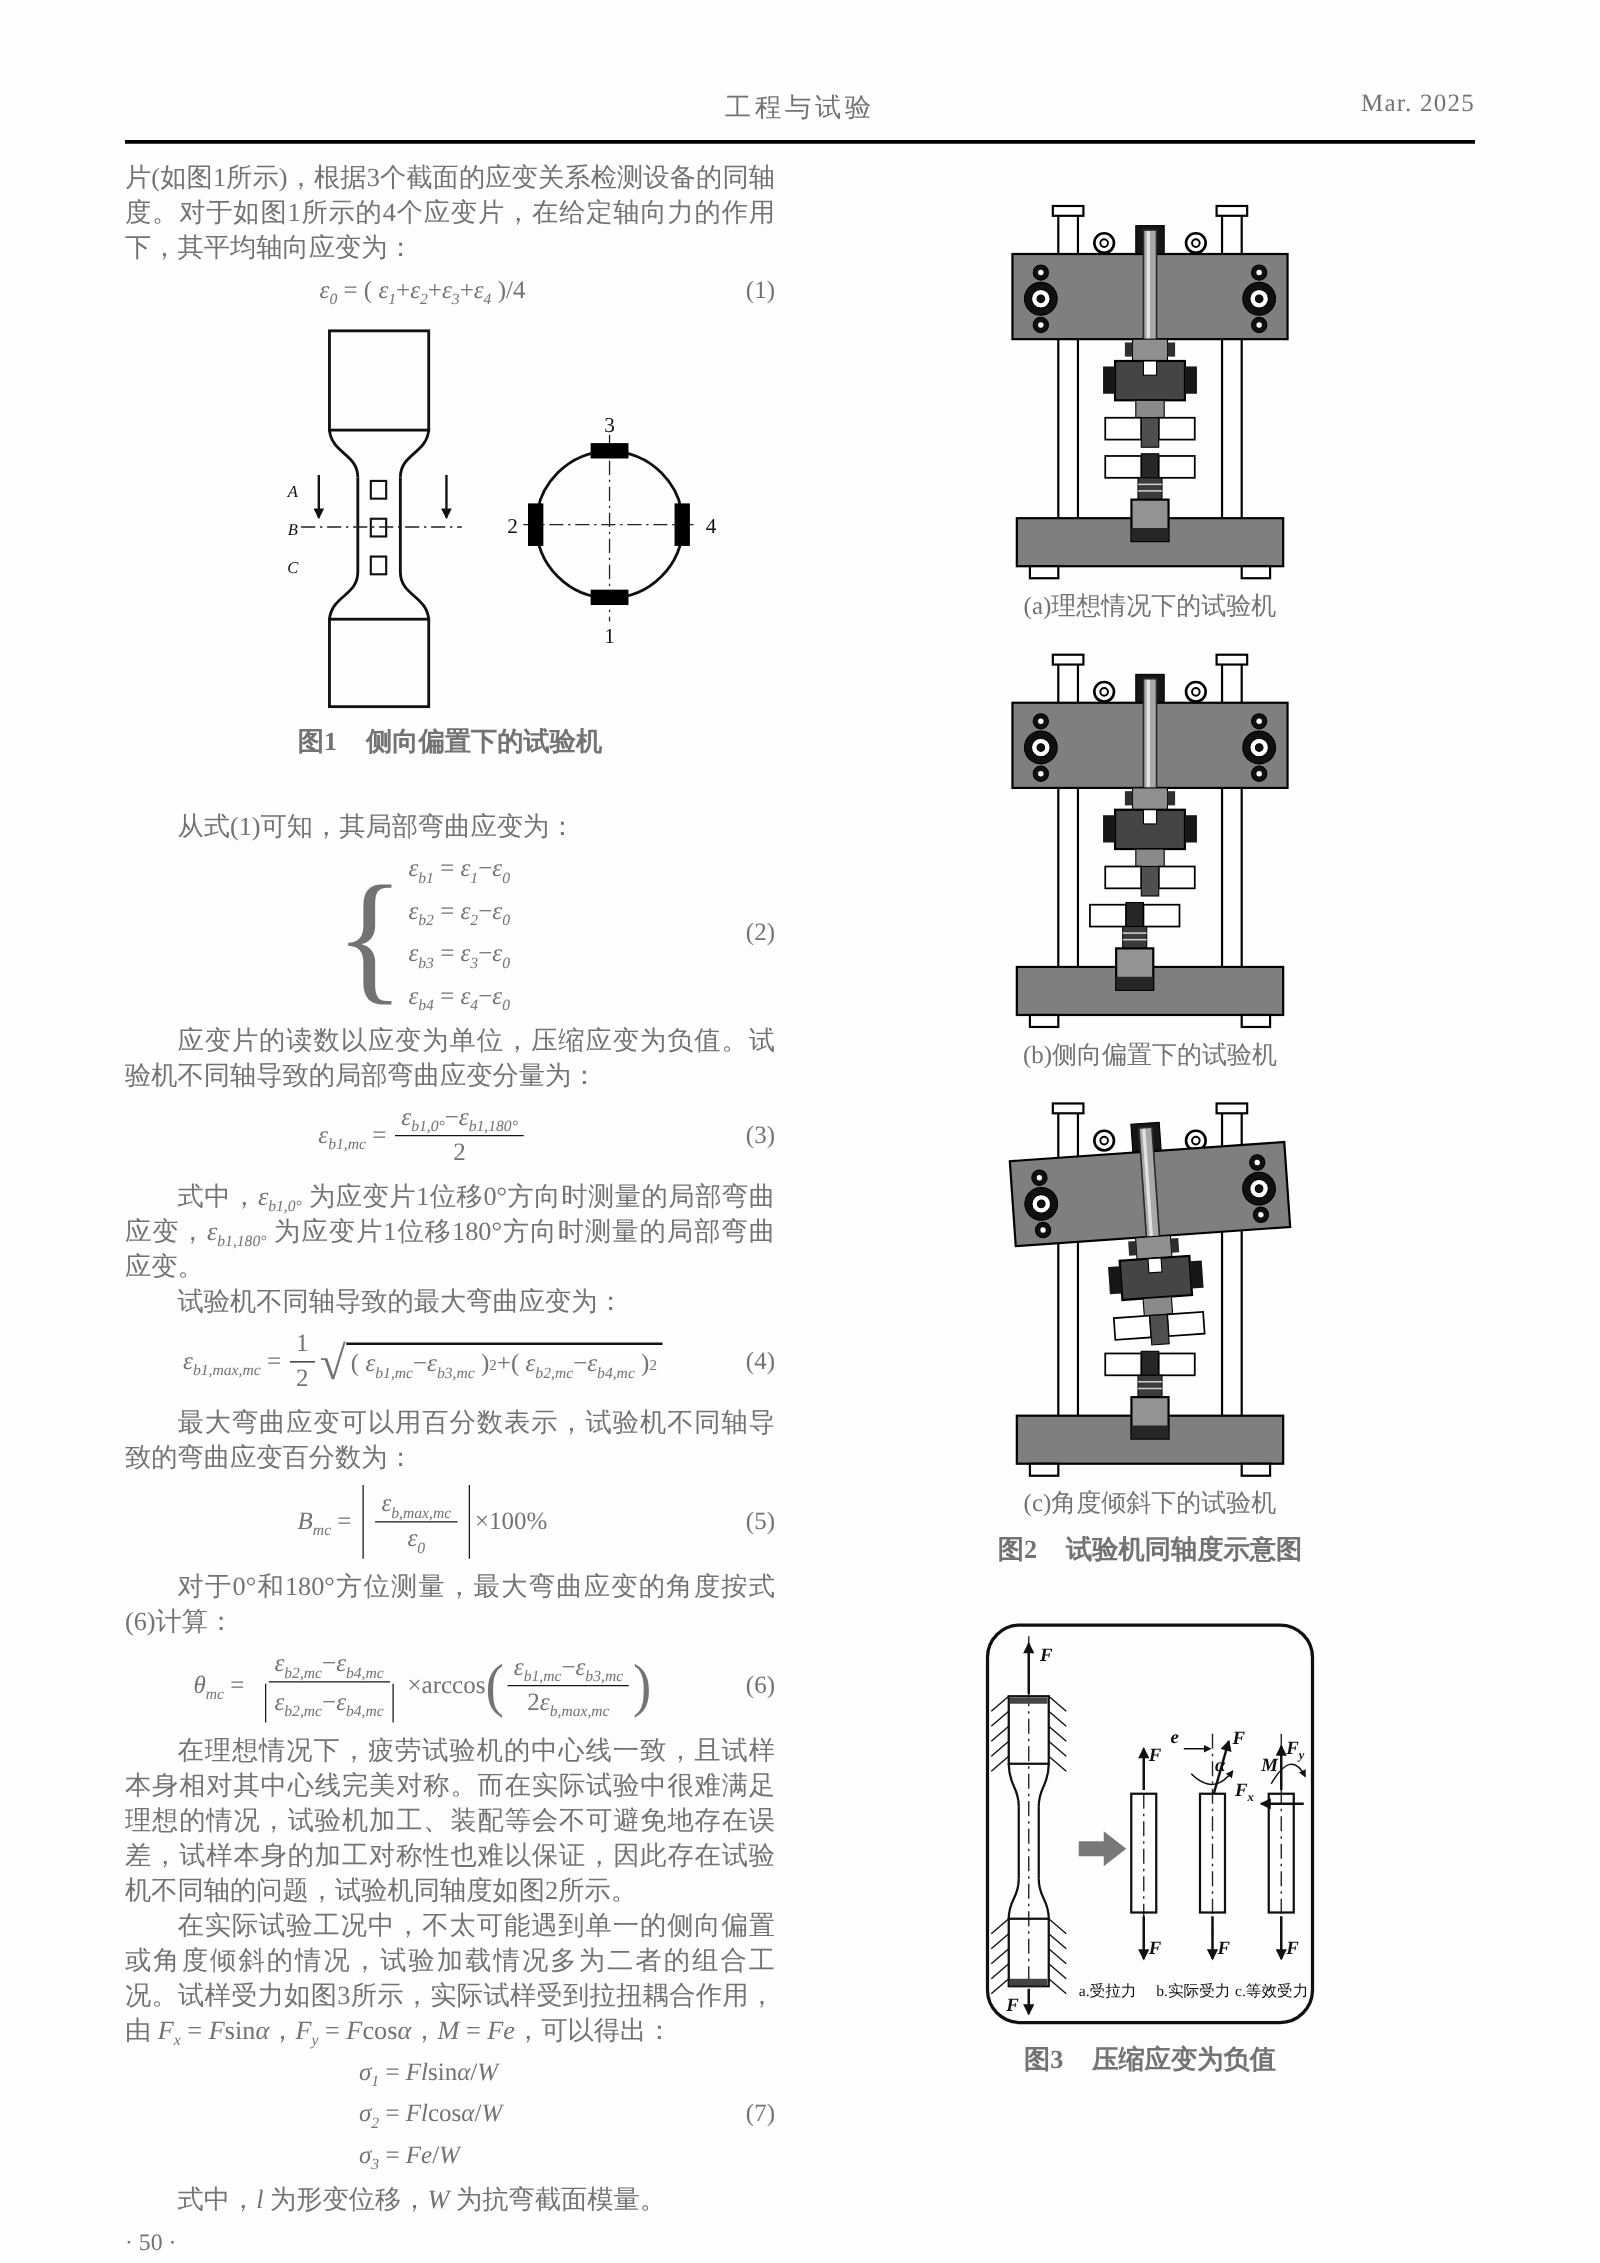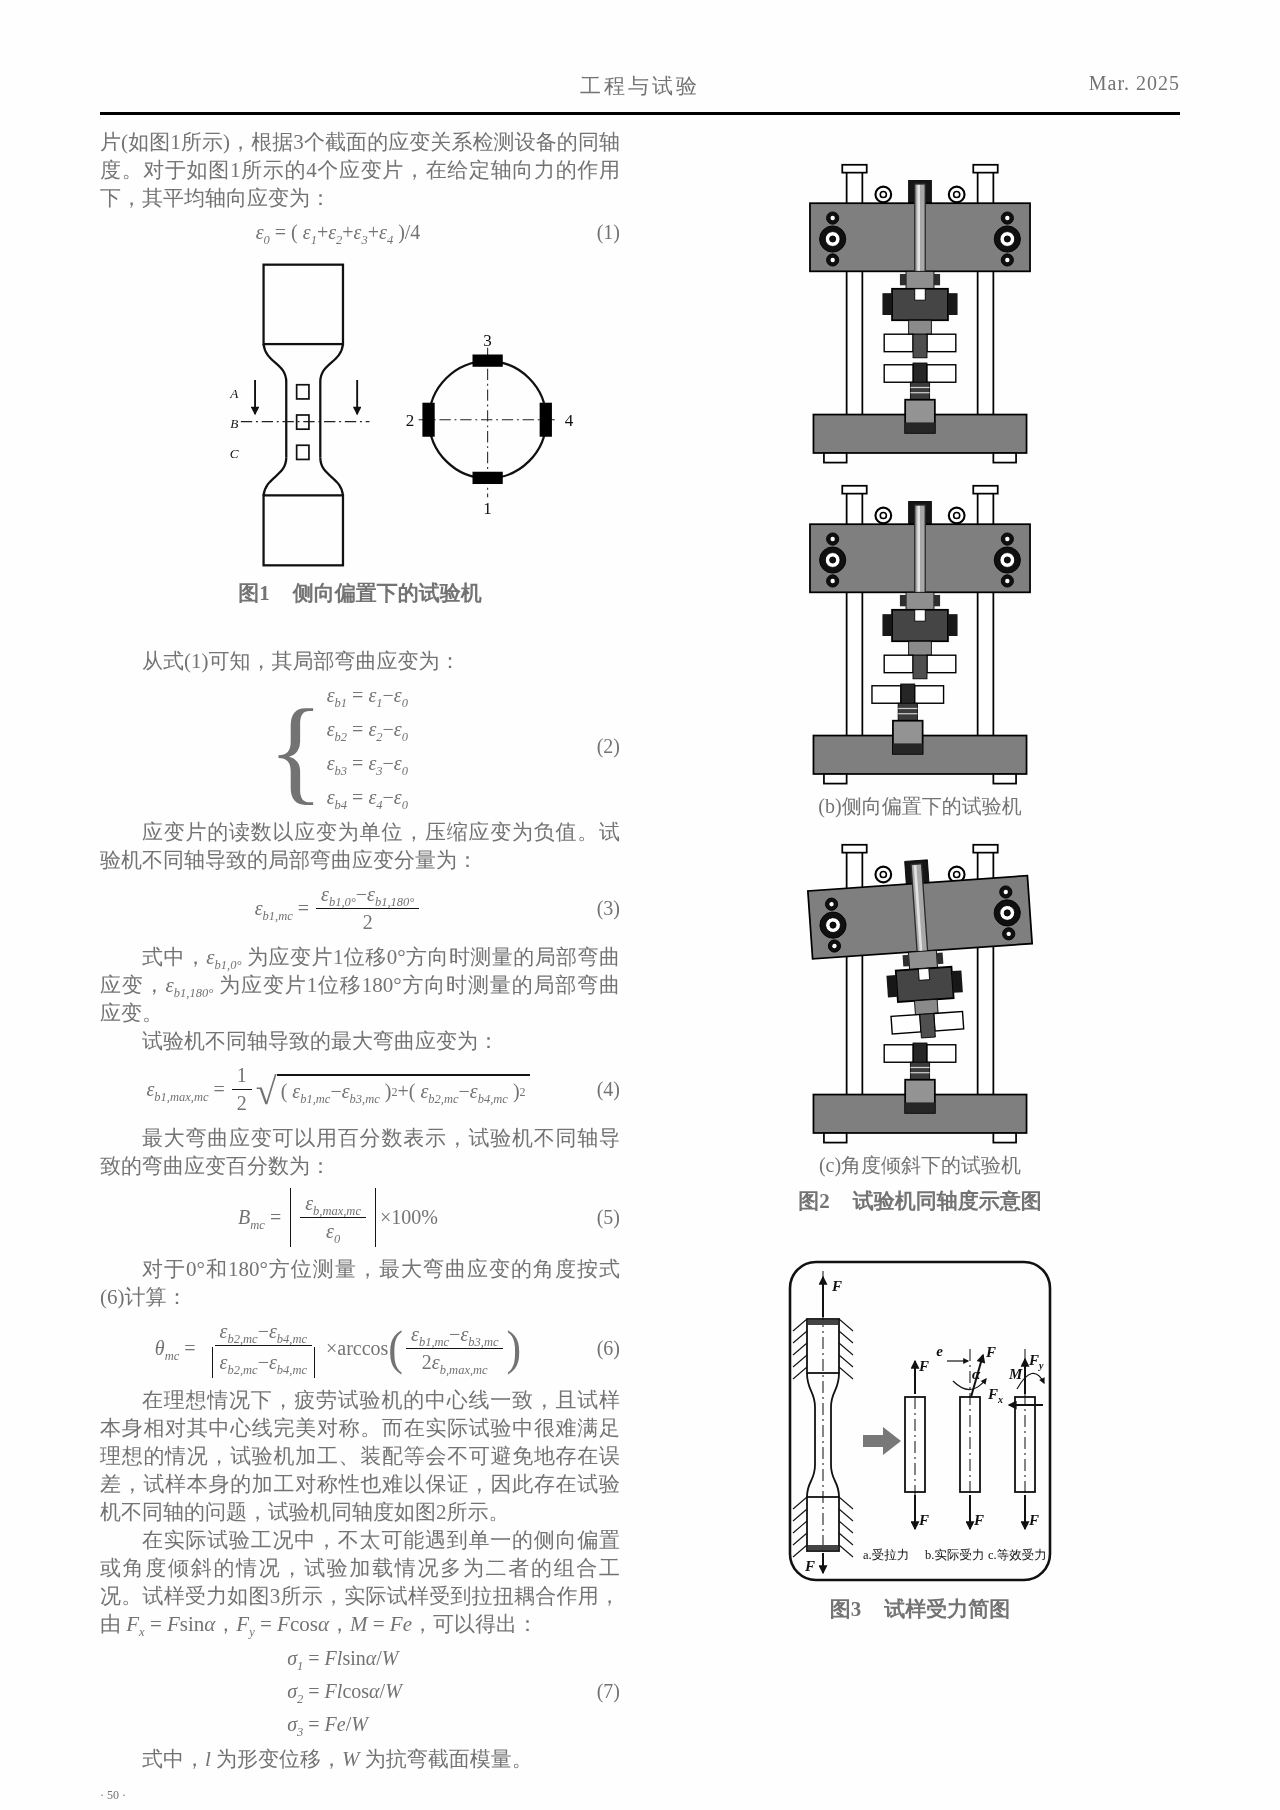--- a/index.html
+++ b/index.html
@@ -44,21 +44,21 @@
   .pbig{font-size:44px;line-height:0;font-weight:300;transform:scaleY(1.08);font-style:normal;}
   .pbody{display:inline-flex;align-items:center;margin:0 1px;}
   .eqrows{display:inline-flex;flex-direction:column;align-items:flex-start;gap:8px;}
   .eqrow{display:inline-flex;margin-left:13px;}
 
   
   .figblock{margin:14px auto 0;display:block;}
   .figcap{font-weight:bold;font-size:21px;text-align:center;margin:8px 0 0;text-indent:0;}
   .figcap .captag{margin-right:1.1em;}
   .subcap{font-size:20px;text-align:center;margin:4px 0 16px;text-indent:0;}
-  .pageno{margin-top:8px;font-size:12px;text-align:left;}
+  .pageno{margin-top:8px;font-size:19px;text-align:left;}
   .fig3wrap{margin-top:42px;}
 
   
   svg text{font-family:"Liberation Serif","DejaVu Serif",serif;fill:#111;}
   .ln{fill:none;stroke:#111;stroke-width:2.4;}
   .ln2{fill:none;stroke:#111;stroke-width:1.8;}
   .ln25{fill:none;stroke:#111;stroke-width:2.6;}
   .dd{fill:none;stroke:#222;stroke-width:1.1;stroke-dasharray:12 4 2 4;}
   .thin{fill:none;stroke:#111;stroke-width:1.2;}
   .farr{fill:none;stroke:#111;stroke-width:2;}
@@ -288,20 +288,21 @@
     <div class="pageno">· 50 ·</div>
   </div>
 
   <div class="col col-right">
 
     <svg class="figblock" style="margin-top:28px" width="262" height="311" viewBox="0 0 300 356">
       <use href="#m-frame"></use>
         <use href="#m-upper"></use>
         <use href="#m-lower"></use>
     </svg>
+    <div class="subcap">(a)理想情况下的试验机</div>
 
     <svg class="figblock" style="margin-top:10px" width="262" height="311" viewBox="0 0 300 356">
       <use href="#m-frame"></use>
         <use href="#m-upper"></use>
         <use href="#m-lower" transform="translate(-14 0)"></use>
     </svg>
     <div class="subcap">(b)侧向偏置下的试验机</div>
 
     <svg class="figblock" style="margin-top:10px" width="262" height="311" viewBox="0 0 300 356">
       <use href="#m-frame"></use>
@@ -395,17 +396,17 @@
           <path d="M232,132 Q248,104 259,126" class="thin" marker-end="url(#arrS)"></path>
           <line x1="240" y1="238" x2="240" y2="272" class="farr" marker-end="url(#arr)"></line>
           <text x="244" y="268" class="fl">F</text>
         </g>
 
         <text x="78" y="302" class="leg">a.受拉力</text>
         <text x="140" y="302" class="leg">b.实际受力</text>
         <text x="203" y="302" class="leg">c.等效受力</text>
       </svg>
       <div class="figcap">
-        <span class="captag">图3</span><span>试样受力简图</span>
+        <span class="captag">图3</span><span>压缩应变为负值</span>
       </div>
     </div>
   </div>
 </div>
 
 </body></html>

